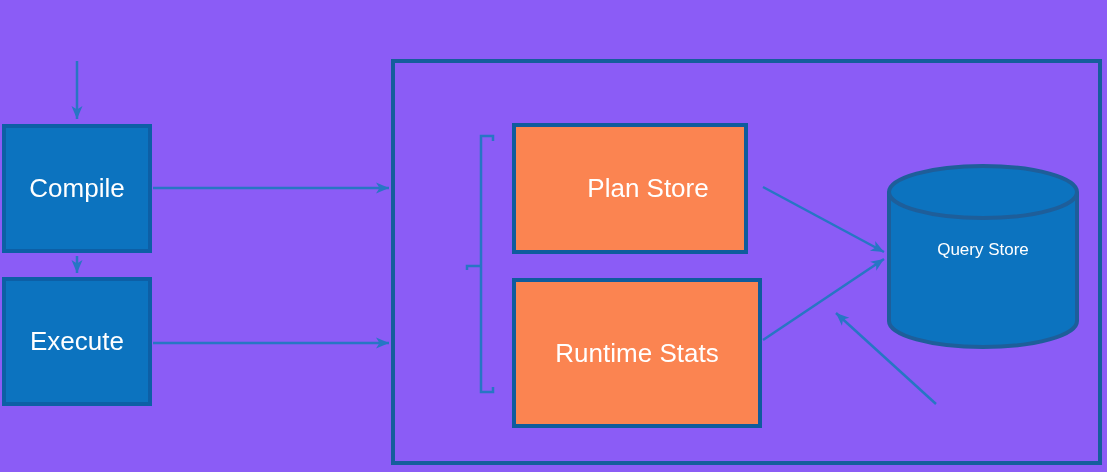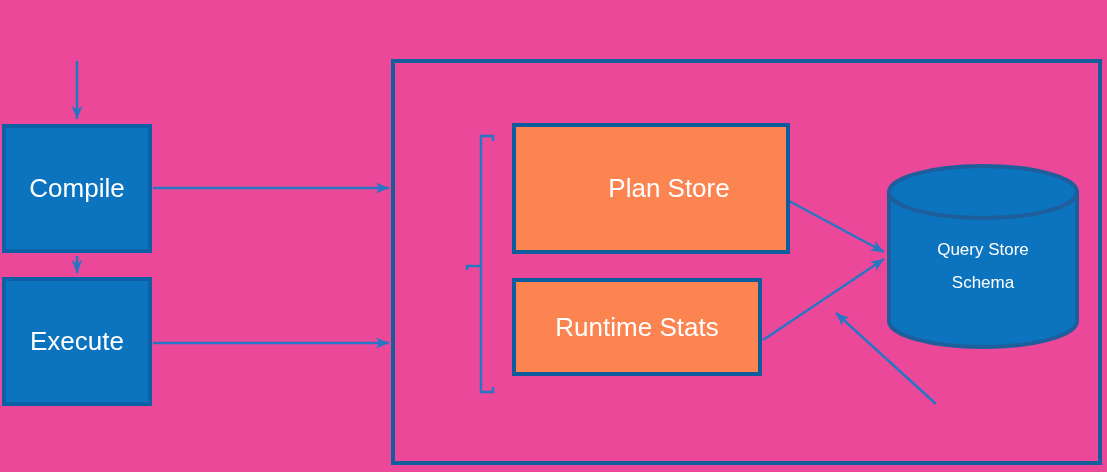--- a/index.html
+++ b/index.html
@@ -1,38 +1,38 @@
 <!DOCTYPE html>
 <html><head>
 <meta charset="utf-8">
 <style>
   html,body{margin:0;padding:0;background:#000;}
   .stage{
-    position:relative;width:1107px;height:472px;background:#ec4899;
+    position:relative;width:1107px;height:472px;background:#8b5cf6;
     font-family:"Liberation Sans", sans-serif;overflow:hidden;
   }
   .layer{position:absolute;left:0;top:0;width:1107px;height:472px;}
   .node{
     position:absolute;display:flex;align-items:center;justify-content:center;
     color:#ffffff;box-sizing:border-box;text-align:center;
   }
   .node.blue{
     background:#0C73BF;border:4px solid #0D5FA6;font-size:26px;
   }
   .node.orange{
     background:#FB8451;border:4px solid #0F5C9D;font-size:26px;
   }
   .compile{left:2px;top:124px;width:150px;height:129px;}
   .execute{left:2px;top:277px;width:150px;height:129px;justify-content:center;}
   .container-box{
     position:absolute;left:391px;top:59px;width:711px;height:406px;
     border:4px solid #155E9C;box-sizing:border-box;background:transparent;
   }
-  .plan-store{left:512px;top:123px;width:278px;height:131px;padding-left:36px;}
-  .runtime-stats{left:512px;top:278px;width:250px;height:98px;}
+  .plan-store{left:512px;top:123px;width:236px;height:131px;padding-left:36px;}
+  .runtime-stats{left:512px;top:278px;width:250px;height:150px;}
   .cyl-label{
     position:absolute;left:889px;top:233px;width:188px;
     color:#ffffff;font-size:17px;line-height:33px;text-align:center;
   }
 </style>
 </head>
 <body>
 
 <div class="stage">
 
@@ -73,16 +73,15 @@
   <div class="node orange plan-store">
     <span>Plan Store</span>
   </div>
 
   <div class="node orange runtime-stats">
     <span>Runtime Stats</span>
   </div>
 
   <div class="cyl-label">
     <div>Query Store</div>
-    <div>Schema</div>
   </div>
 
 </div>
 
 </body></html>

